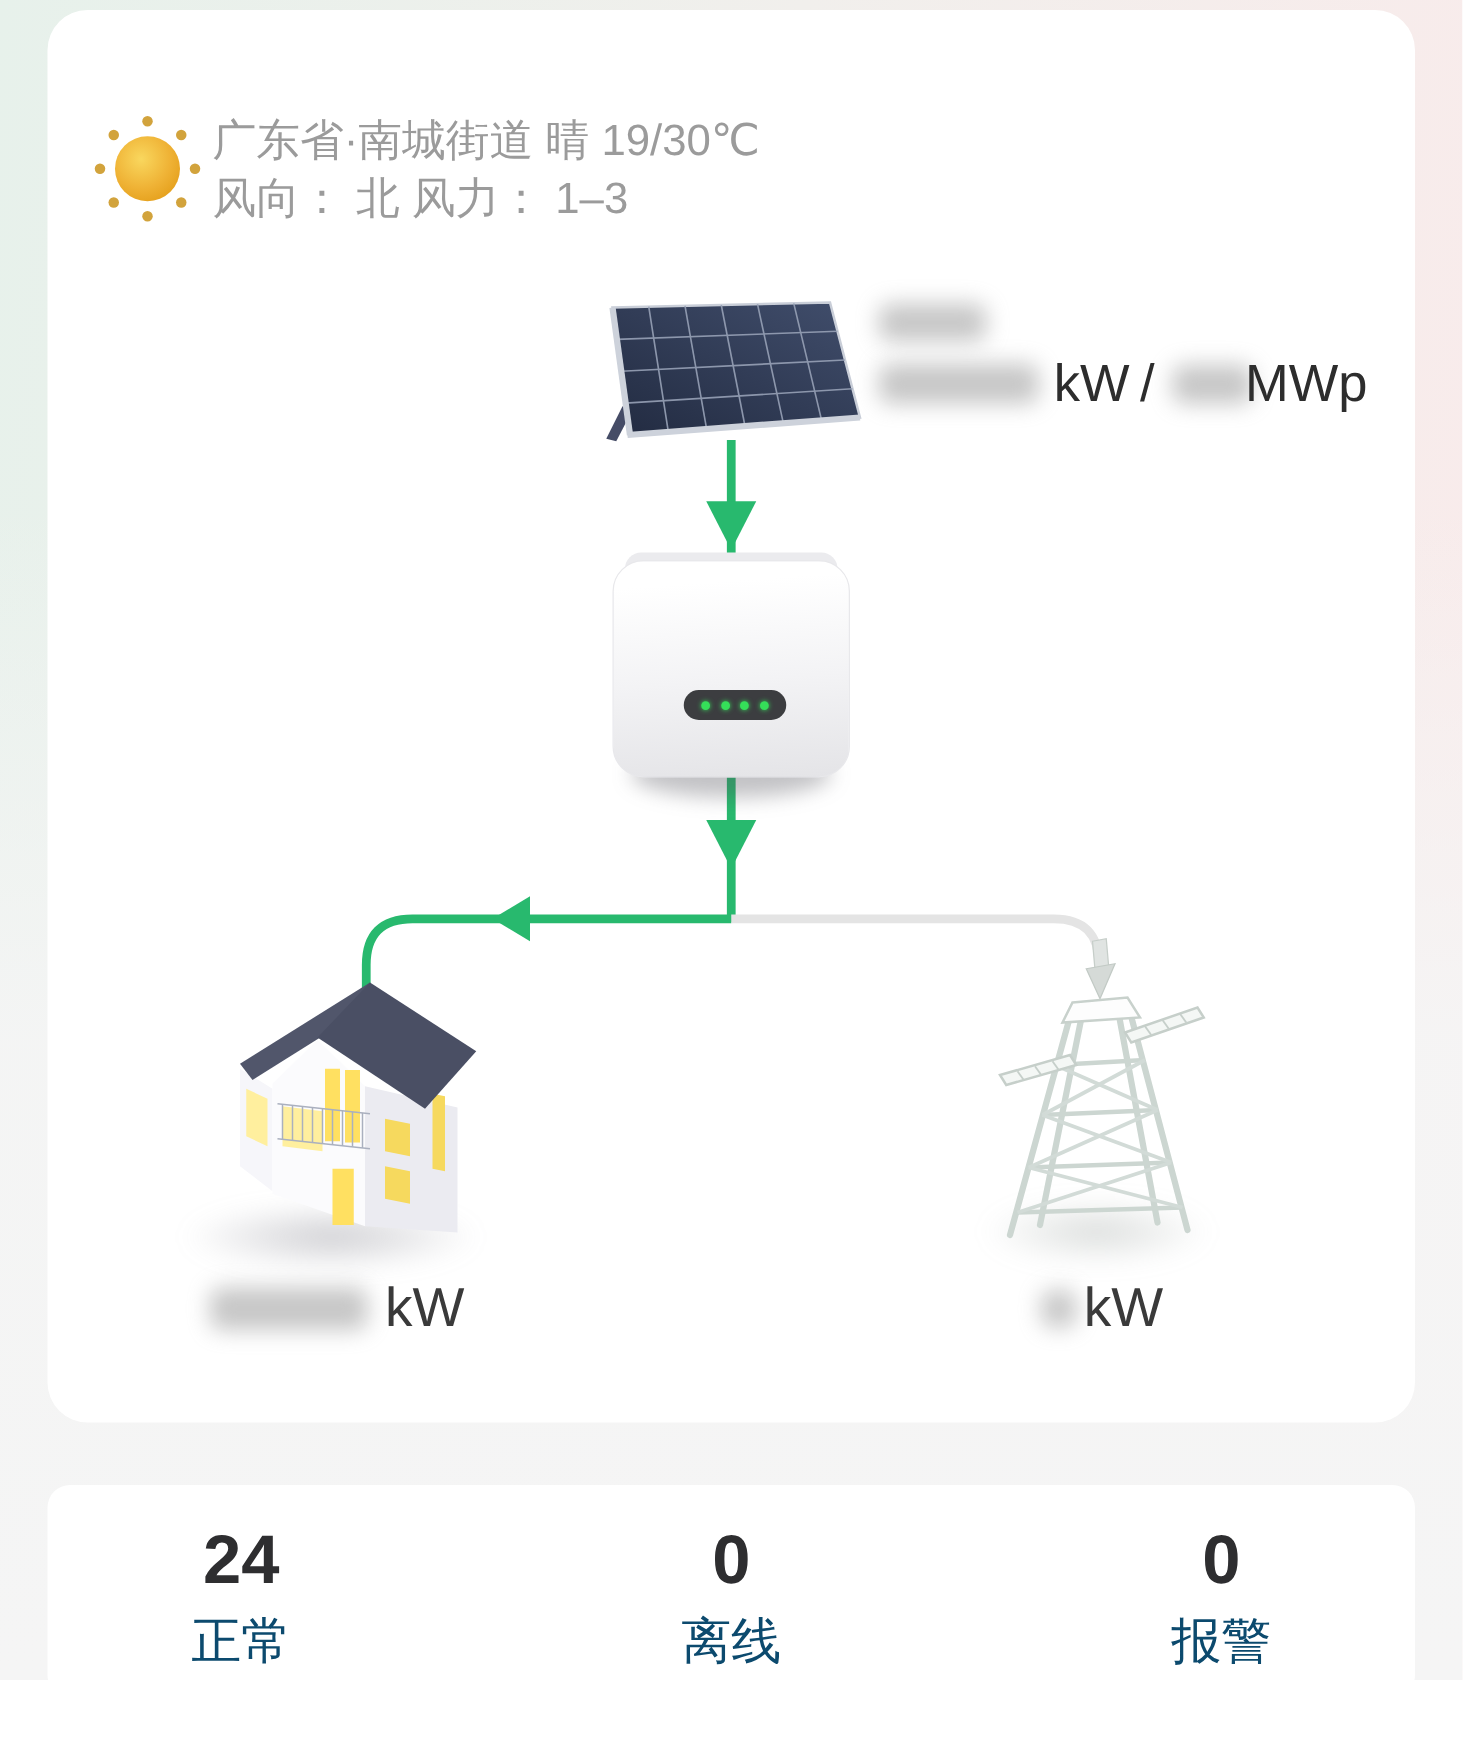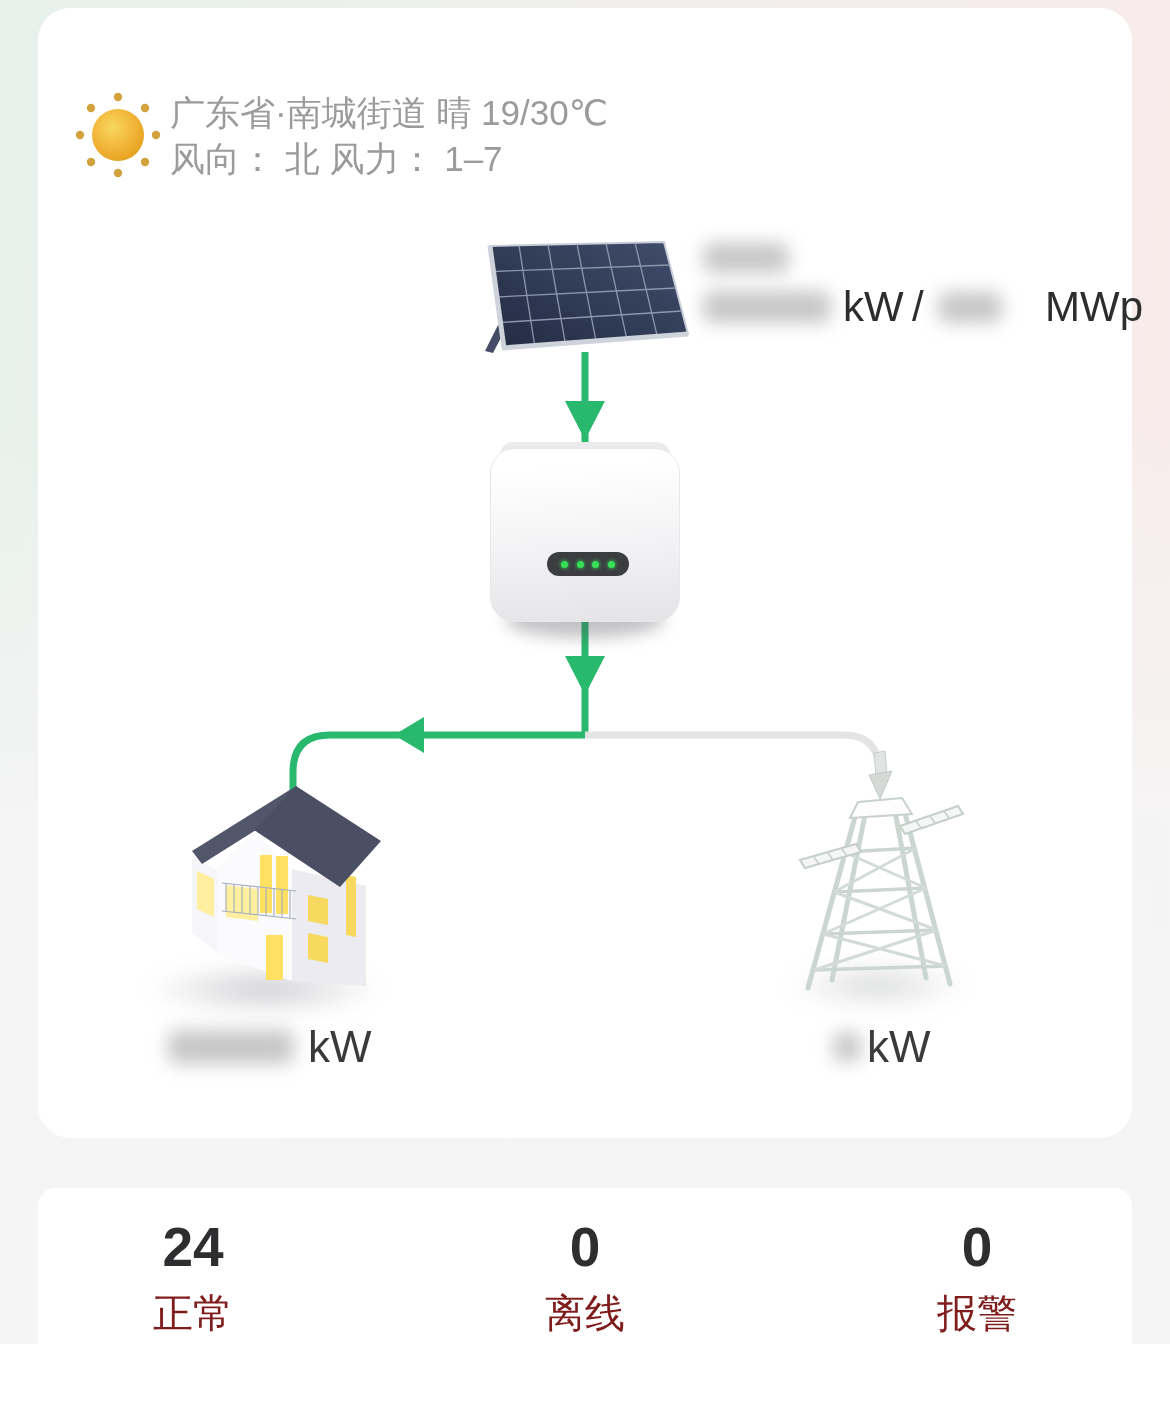--- a/index.html
+++ b/index.html
@@ -26,21 +26,21 @@
   .pill{position:absolute;left:56px;top:103px;width:82px;height:24px;border-radius:12px;background:#3c3d40;
     display:flex;align-items:center;justify-content:space-evenly;padding:0 6px;box-sizing:border-box;}
   .dot{width:7px;height:7px;border-radius:50%;background:#35df59;box-shadow:0 0 4px #35df59;}
   .shadow-blob{position:absolute;border-radius:50%;filter:blur(9px);}
   .house-shadow{left:145px;top:962px;width:240px;height:55px;background:radial-gradient(ellipse,rgba(130,130,140,.38),rgba(130,130,140,0) 70%);}
   .tower-shadow{left:785px;top:958px;width:185px;height:55px;background:radial-gradient(ellipse,rgba(140,148,144,.30),rgba(140,148,144,0) 70%);}
   .devlabel{position:absolute;display:flex;align-items:center;font-size:44px;font-weight:500;color:#3a3a3a;}
   .devlabel .blob2{background:#8f8f8f;opacity:.5;border-radius:9px;filter:blur(9px);}
   .stat{flex:1;display:flex;flex-direction:column;align-items:center;justify-content:center;padding-top:6px;}
   .stat .num{font-size:55px;font-weight:600;color:#2e2e30;line-height:1;}
-  .stat .lbl{font-size:40px;color:#7f1d1d;margin-top:18px;line-height:1;}
+  .stat .lbl{font-size:40px;color:#0c4a6e;margin-top:18px;line-height:1;}
   .stat.first{transform:translateX(-14px);}
   .stat.last{transform:translateX(14px);}
 </style>
 </head>
 <body>
 
 <div class="page">
 
   <section class="card main-card"></section>
 
@@ -59,21 +59,21 @@
         <circle cx="84" cy="46" r="4.2"></circle>
       <circle cx="73" cy="73" r="4.2"></circle>
         <circle cx="46" cy="84" r="4.2"></circle>
         <circle cx="19" cy="73" r="4.2"></circle>
       <circle cx="8" cy="46" r="4.2"></circle>
         <circle cx="19" cy="19" r="4.2"></circle>
     </g>
   </svg>
   <div class="weather">
     <div>广东省·南城街道 晴 19/30℃</div>
-    <div>风向： 北 风力： 1–7</div>
+    <div>风向： 北 风力： 1–3</div>
   </div>
 
   <svg class="flow" width="1170" height="1404">
     <g stroke="#28b96e" stroke-width="7" fill="none">
       <line x1="585" y1="352" x2="585" y2="448"></line>
       <line x1="585" y1="622" x2="585" y2="738"></line>
       <path d="M 585,735 H 330 Q 293,735 293,772 V 800"></path>
     </g>
     <path d="M 585,735 H 843 Q 879,735 879,771 V 772" stroke="#e4e4e4" stroke-width="7" fill="none"></path>
     <g fill="#28b96e">
@@ -108,21 +108,21 @@
     </g>
     <line x1="50" y1="16" x2="64" y2="118" stroke="#cdd2db" stroke-width="5"></line>
     <line x1="62" y1="118" x2="248" y2="104" stroke="#cdd2db" stroke-width="5"></line>
   </svg>
 
   <div class="blob" style="left:703px;top:243px;width:86px;height:30px"></div>
   <div class="blob" style="left:703px;top:291px;width:128px;height:32px"></div>
   <span class="pvtext" style="left:843px;top:286px">kW</span>
   <span class="pvtext" style="left:912px;top:286px">/</span>
   <div class="blob" style="left:938px;top:292px;width:64px;height:31px"></div>
-  <span class="pvtext" style="left:1045px;top:286px">MWp</span>
+  <span class="pvtext" style="left:996px;top:286px">MWp</span>
 
   <div class="inv-lip"></div>
   <div class="inv-shadow"></div>
   <div class="inverter">
     <div class="pill">
       <div class="dot"></div>
       <div class="dot"></div>
       <div class="dot"></div>
       <div class="dot"></div>
     </div>

